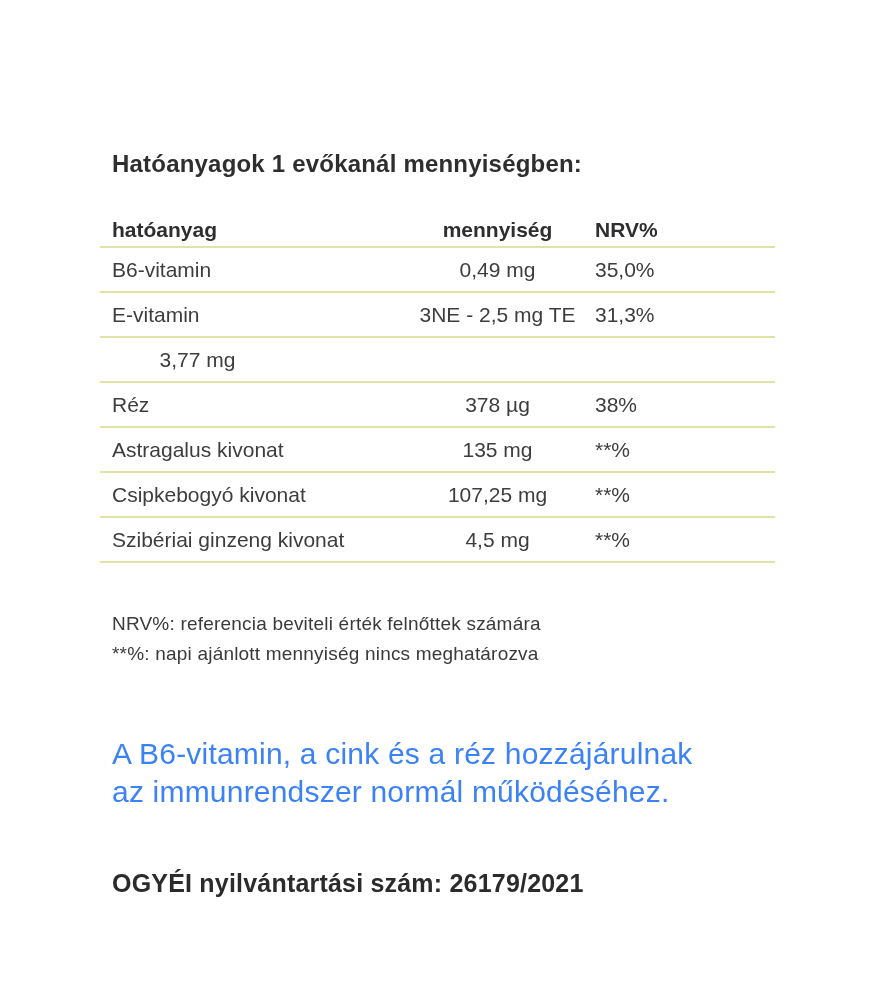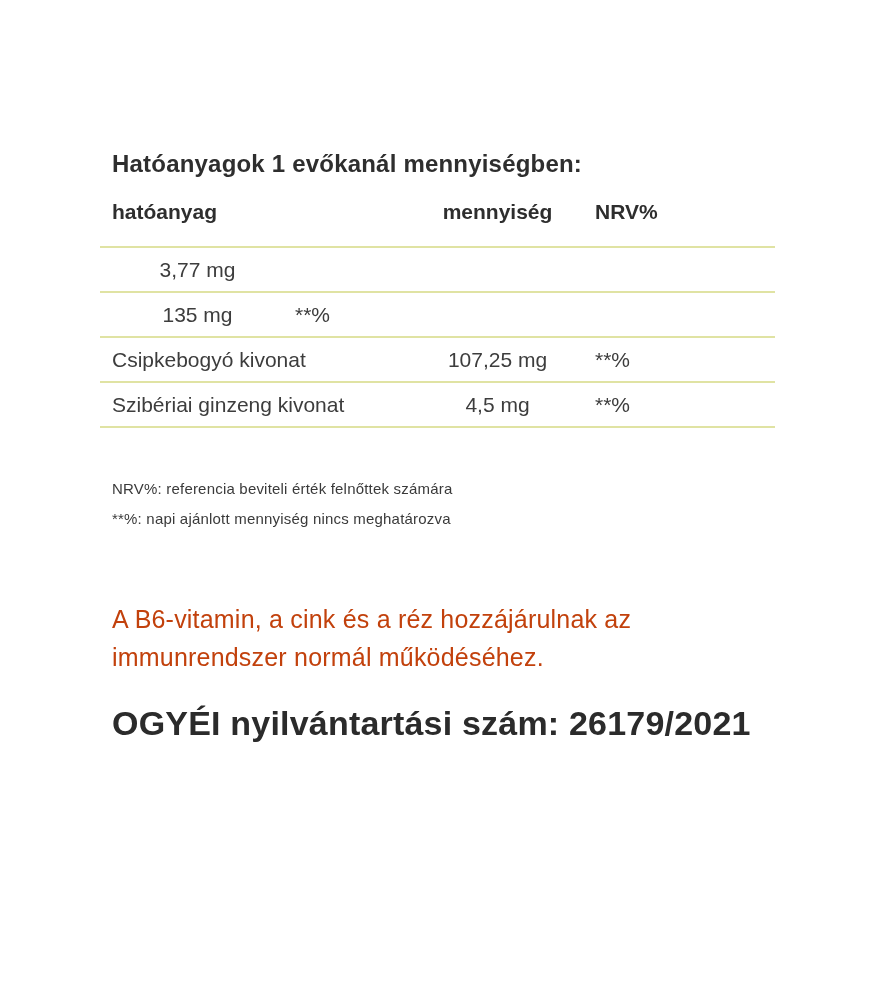--- a/index.html
+++ b/index.html
@@ -39,21 +39,21 @@
     height: 43px;
     border-bottom: 2px solid #e0e3a3;
     font-size: 21px;
   }
   .tr.header {
     height: 42px;
     font-weight: bold;
     color: #2e2e2e;
     align-items: flex-end;
   }
-  .tr.header .td { padding-bottom: 22px; }
+  .tr.header .td { padding-bottom: 4px; }
   .td.name {
     width: 300px;
     padding-left: 12px;
     box-sizing: border-box;
     text-align: left;
     white-space: nowrap;
   }
   .td.amount {
     width: 195px;
     text-align: center;
@@ -62,66 +62,82 @@
   .td.nrv {
     width: 180px;
     text-align: left;
     padding-right: 18px;
     box-sizing: border-box;
     white-space: nowrap;
   }
   .footnotes {
     margin-top: 46px;
     padding-left: 12px;
-    font-size: 15px;
+    font-size: 19px;
     line-height: 30px;
     color: #3a3a3a;
     letter-spacing: 0.2px;
   }
   .claim {
     margin-top: 66px;
     padding-left: 12px;
-    font-size: 25px;
+    font-size: 30px;
     line-height: 38px;
-    color: #c2410c;
+    color: #3b82f6;
     max-width: 610px;
     letter-spacing: 0.2px;
   }
   .registration {
-    margin-top: 28px;
+    margin-top: 58px;
     padding-left: 12px;
-    font-size: 34px;
+    font-size: 25px;
     font-weight: bold;
     color: #2b2b2b;
     letter-spacing: 0.2px;
   }
 </style>
 </head>
 <body>
 
 <div class="page">
   <div class="content">
 
     <h1 class="title">Hatóanyagok 1 evőkanál mennyiségben:</h1>
 
     <div class="table">
       <div class="tr header">
         <div class="td name">hatóanyag</div>
         <div class="td amount">mennyiség</div>
         <div class="td nrv">NRV%</div>
       </div>
       <div id="table-body">
+      <div class="tr">
+        <div class="td name">B6-vitamin</div>
+        <div class="td amount">0,49 mg</div>
+        <div class="td nrv">35,0%</div>
+      </div>
 
+      <div class="tr">
+        <div class="td name">E-vitamin</div>
+        <div class="td amount">3NE - 2,5 mg TE</div>
+        <div class="td nrv">31,3%</div>
+      </div>
 
       <div class="tr">
         <div class="td amount">3,77 mg</div>
       </div>
 
+      <div class="tr">
+        <div class="td name">Réz</div>
+        <div class="td amount">378 µg</div>
+        <div class="td nrv">38%</div>
+      </div>
 
       <div class="tr">
+        <div class="td name">Astragalus kivonat</div>
         <div class="td amount">135 mg</div>
         <div class="td nrv">**%</div>
       </div>
 
       <div class="tr">
         <div class="td name">Csipkebogyó kivonat</div>
         <div class="td amount">107,25 mg</div>
         <div class="td nrv">**%</div>
       </div>
 

